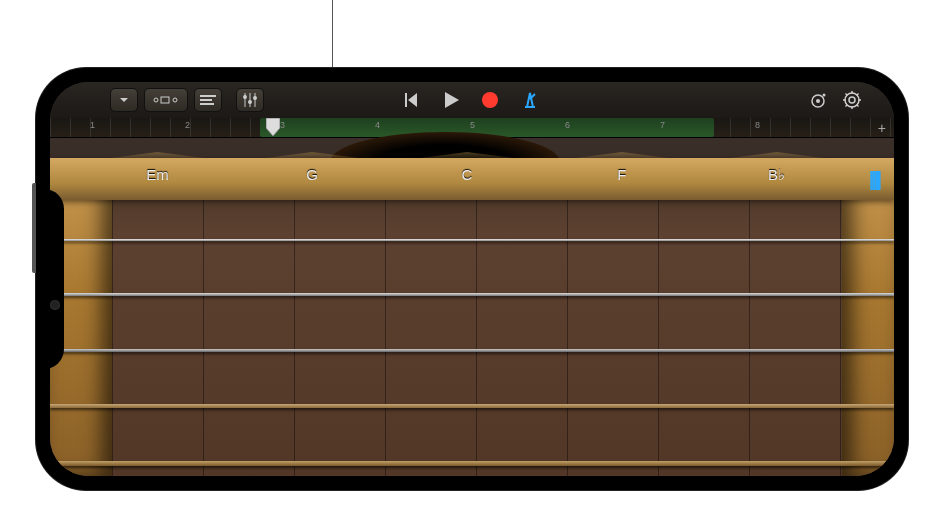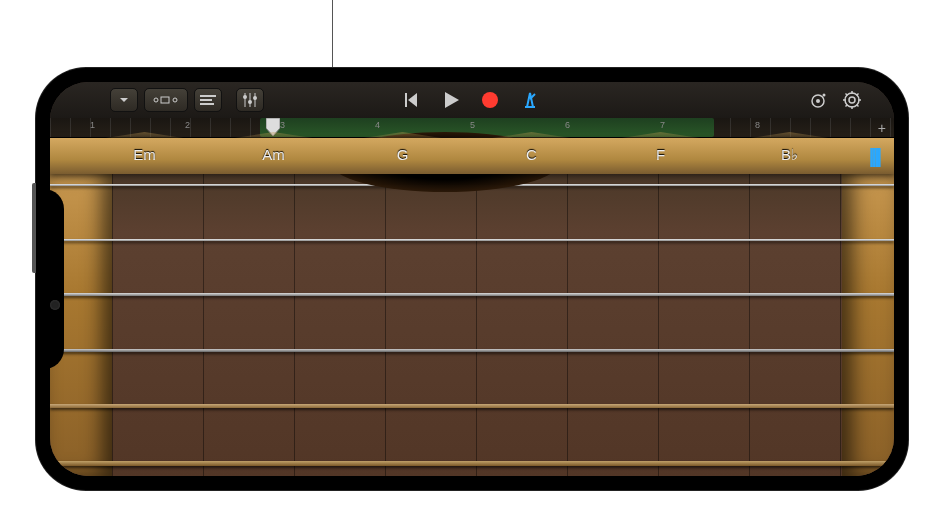--- a/index.html
+++ b/index.html
@@ -144,26 +144,27 @@
 .add-btn {
   position: absolute;
   right: 8px;
   top: 2px;
   color: #aaa;
   font-size: 14px;
 }
 
 
 .chords {
-  height: 36px;
+  height: 42px;
   background: linear-gradient(#d4a860, #b08840 60%, #7a5c30);
   display: flex;
   position: relative;
   z-index: 2;
   box-shadow: 0 2px 6px rgba(0,0,0,0.5);
+  margin-top: 20px;
 }
 .chord-main {
   display: flex;
   flex: 1;
   padding-left: 30px;
 }
 .chord {
   flex: 1;
   display: flex;
   align-items: flex-start;
@@ -370,21 +371,20 @@
         <svg width="14" height="18" viewBox="0 0 14 18">
             <path d="M0 0 H14 V10 L7 18 L0 10 Z" fill="#ddd" stroke="#888"></path>
           </svg>
       </div>
       <span class="add-btn">+</span>
     </div>
 
     <div class="chords">
       <div class="chord-main">
         <div class="chord">Em</div>
-        <div class="chord">Am</div>
         <div class="chord">G</div>
         <div class="chord">C</div>
         <div class="chord">F</div>
         <div class="chord">B♭</div>
       </div>
       <div class="mode-toggle">
         <span style="font-weight:bold">||||</span>
       </div>
     </div>
 

